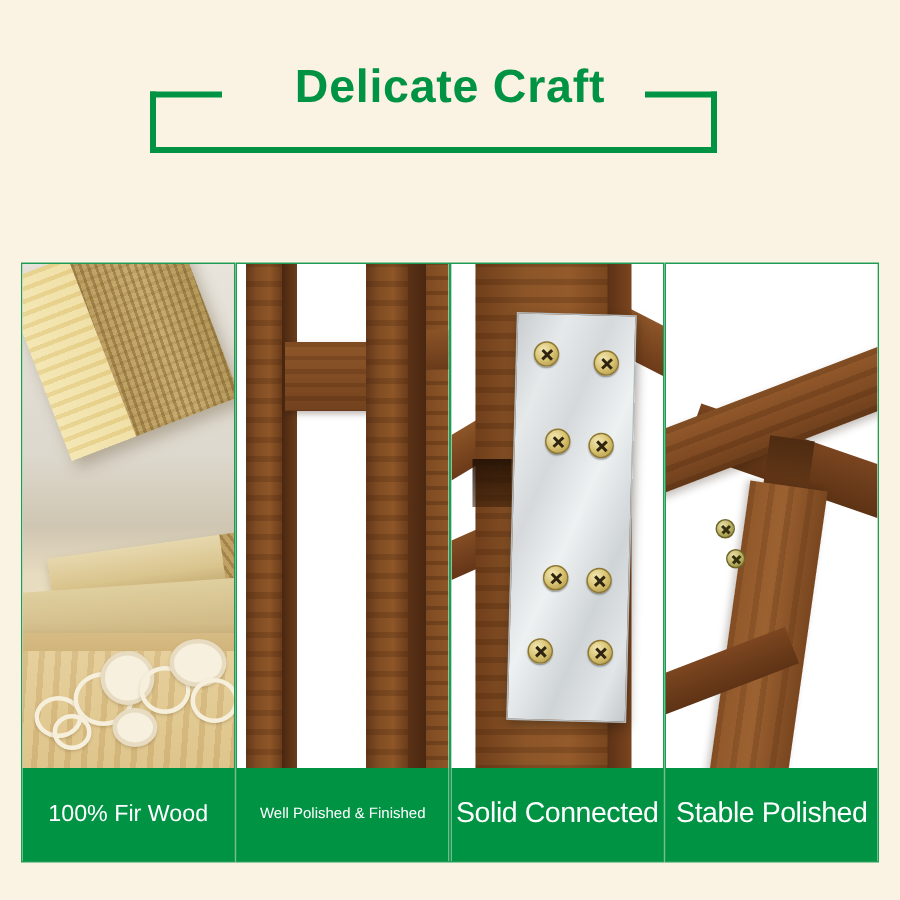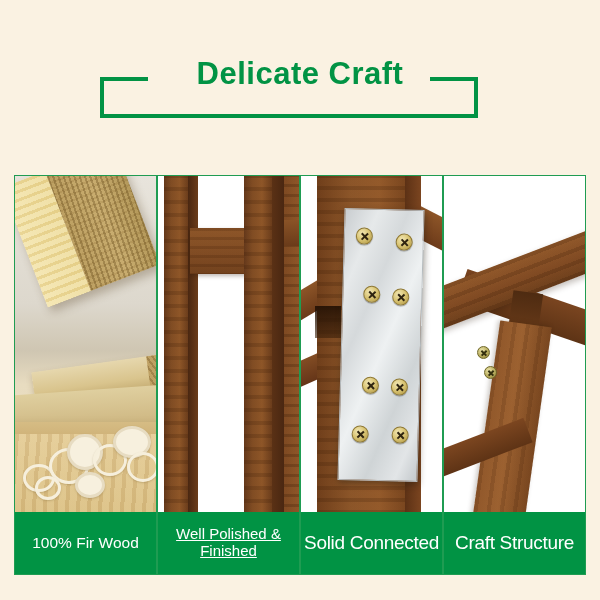--- a/index.html
+++ b/index.html
@@ -12,21 +12,21 @@
     background: #faf2e2;
     font-family: "Liberation Sans", sans-serif;
     overflow: hidden;
     position: relative;
   }
 
   
   #header {
     position: absolute;
     left: 0;
-    top: 16px;
+    top: 0;
     width: 600px;
     height: 175px;
   }
   #title-frame {
     position: absolute;
     left: 100px;
     top: 61px;
     width: 378px;
     height: 41px;
   }
@@ -89,21 +89,21 @@
     color: #ffffff;
     display: flex;
     align-items: center;
     justify-content: center;
     text-align: center;
     line-height: 1.12;
     padding: 0 1px;
     box-sizing: border-box;
   }
   .cap-lg { font-size: 15.5px; }
-  .cap-md { font-size: 15px; text-decoration: underline; }
+  .cap-md { font-size: 10px; }
   .cap-sm { font-size: 19px; letter-spacing: -0.3px; }
 
   
   .p1-bg {
     position: absolute; inset: 0;
     background:
       linear-gradient(180deg, #e8e4dc 0%, #ddd8cd 38%, #cfc6b2 52%, #e8dcc0 62%, #f0e4c6 100%);
   }
   .p1-board {
     position: absolute;
@@ -400,16 +400,16 @@
     <div class="photo">
       <div class="p4-bg"></div>
       <div class="beam p4-beam-diag2"></div>
       <div class="beam p4-beam-diag"></div>
       <div class="p4-notch"></div>
       <div class="beam p4-beam-vert"></div>
       <div class="beam p4-beam-low"></div>
       <div class="screw-sm" style="left:33px; top:170px;"></div>
       <div class="screw-sm" style="left:40px; top:190px;"></div>
     </div>
-    <div class="caption cap-sm">Craft Structure</div>
+    <div class="caption cap-sm">Stable Polished</div>
   </div>
 
 </div>
 
 </body></html>

